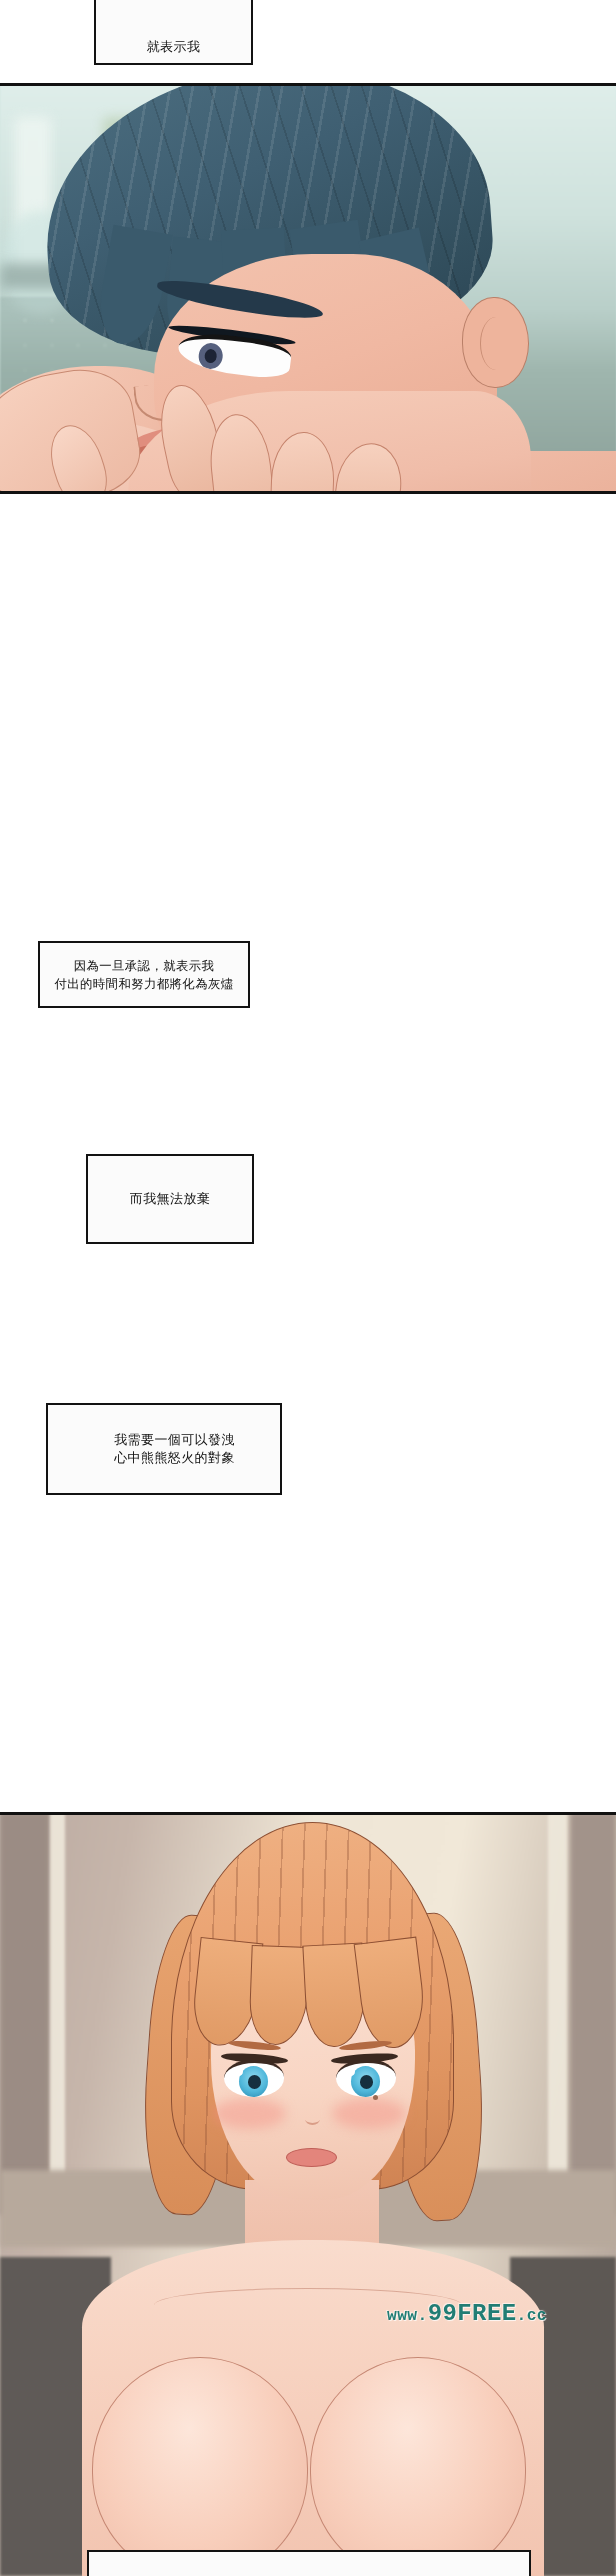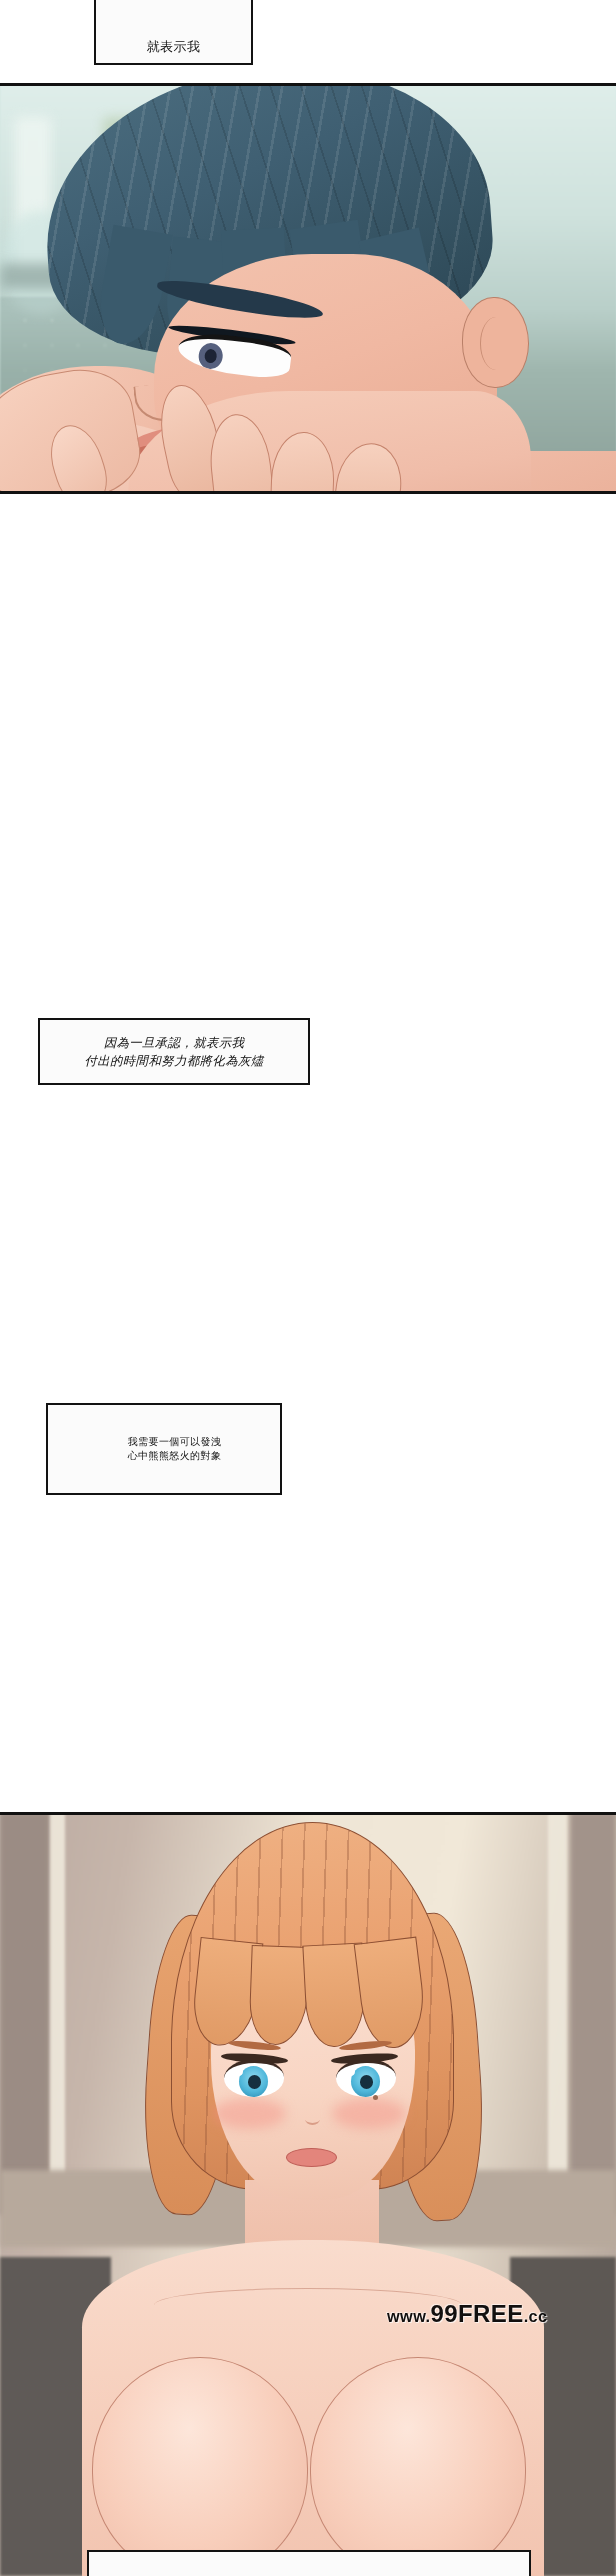--- a/index.html
+++ b/index.html
@@ -221,23 +221,23 @@
     border-radius:50%;filter:blur(2.6px);}
   .ga-l{left:168px;top:742px;} .ga-r{left:387px;top:742px;}
   .g-nip{position:absolute;width:17px;height:15.4px;background:#e8a394;border:1.7px solid #c2786b;border-radius:50%;}
   .gn-l{left:190px;top:755px;} .gn-r{left:409px;top:755px;}
   .g-collar{position:absolute;left:154px;top:476px;width:308px;height:34px;
     border-top:1.7px solid rgba(197,135,115,.6);border-radius:50%;}
 
   
   #watermark{
     position:absolute;left:387px;top:2300px;z-index:60;
-    font-family:Liberation Sans, sans-serif;
+    font-family:Liberation Mono, monospace;
     font-size:19px;font-weight:700;letter-spacing:0.4px;
-    color:#000000;
+    color:#0f766e;
     text-shadow:
       0.9px 0.9px 0 rgba(255,255,255,.75),
       -0.9px -0.9px 0 rgba(255,255,255,.55),
       0 0 2.6px rgba(255,255,255,.6);
     opacity:.92;white-space:nowrap;
   }
   #watermark .big{font-size:24px;}
   #watermark .sm{font-size:16.3px;}
 </style>
 </head>
@@ -287,28 +287,31 @@
     <div class="k-finger f2"></div>
     <div class="k-finger f3"></div>
     <div class="k-finger f4"></div>
 
     <div class="k-lhand"></div>
     <div class="k-thumb"></div>
 
     <div class="edge-b"></div>
   </div>
 
-  <div class="box" id="box-ashes" style="left:38px; top:1018px; width:272px; height:67px;font-style:italic;">
+  <div class="box" id="box-ashes" style="left:38px; top:941px; width:212px; height:67px;">
     <div class="txt" style="font-size:12.4px;">因為一旦承認，就表示我
 付出的時間和努力都將化為灰燼</div>
   </div>
 
+  <div class="box" id="box-giveup" style="left:86px; top:1154px; width:168px; height:90px;">
+    <div class="txt" style="font-size:13px;">而我無法放棄</div>
+  </div>
 
   <div class="box" id="box-target" style="left:46px; top:1403px; width:236px; height:92px;">
-    <div class="txt" style="font-size:10px;margin-left:21px;">我需要一個可以發洩
+    <div class="txt" style="font-size:13px;margin-left:21px;">我需要一個可以發洩
 心中熊熊怒火的對象</div>
   </div>
 
 
   <div class="panel" id="panel-girl">
     <div class="edge-t"></div>
     <div class="g-bg"></div>
     <div class="g-dark"></div>
     <div class="g-dark2"></div>
     <div class="g-post p1"></div>

